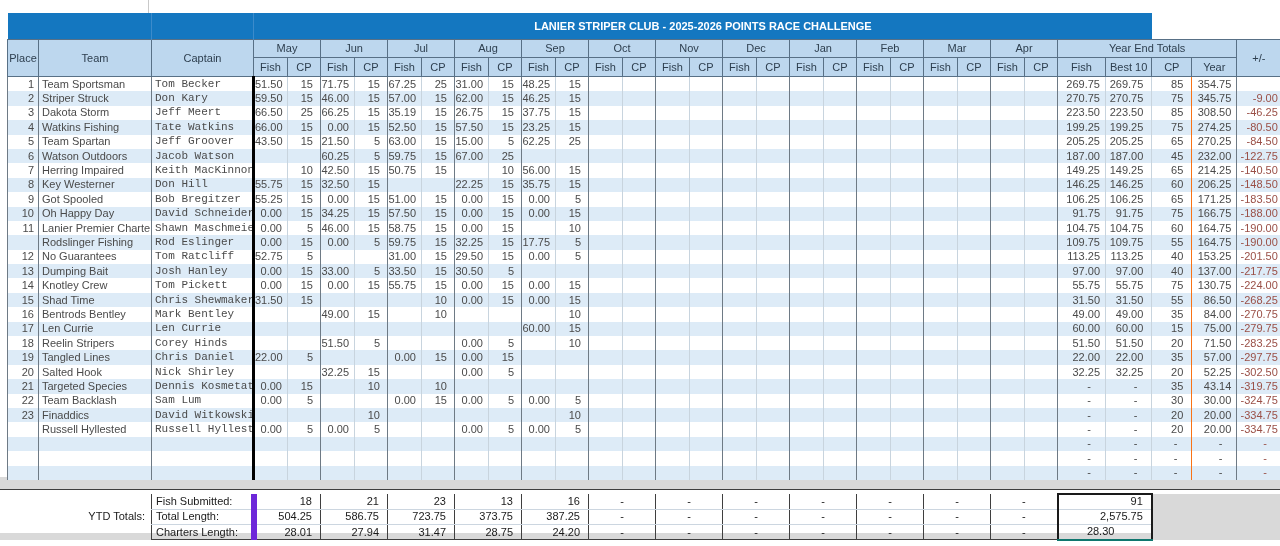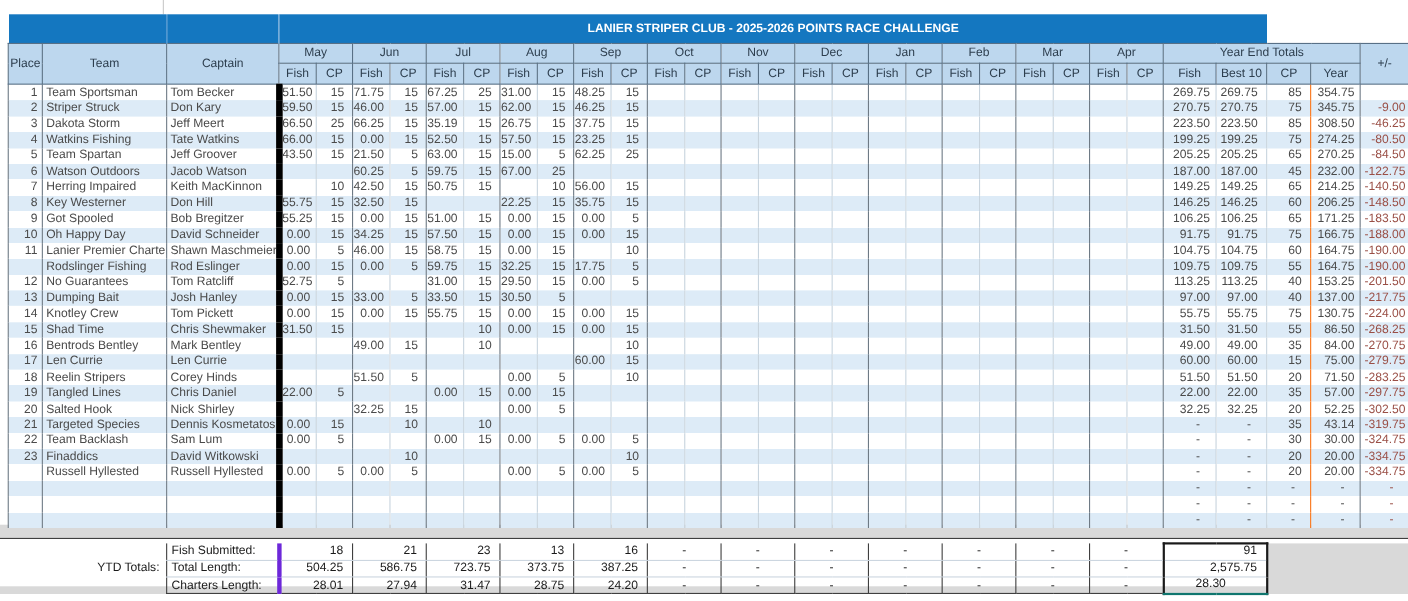--- a/index.html
+++ b/index.html
@@ -17,31 +17,31 @@
   tr.h1 td{height:17px;}
   tr.h2 td{height:18px;}
   tr.bandrow td{height:13px;}
   tr.frow td{height:14px;}
   .tl{background:var(--title,#1477c0);border-right:1px solid #3c8bcb;}
   .tl-text{color:#ffffff;font-weight:bold;text-align:center;border-right:none;}
   .hd{background:var(--hdr,#bdd7ee);border:1px solid #587086;text-align:center;color:#2d3e4e;}
   tr.alt td{background:var(--alt,#ddebf7);}
   .c-place{text-align:right;padding-right:4px;border-left:1px solid #6e7a85;border-right:1px solid #6e7a85;}
   .c-team{padding-left:3px;border-right:1px solid #6e7a85;}
-  .c-cap{padding-left:3px;border-right:6px solid #000000;}
+  .c-cap{padding-left:3px;border-right:3px solid #000000;font-family:Liberation Mono, monospace;}
   .c-fish{text-align:right;padding-right:5px;border-right:1px solid #c8d4de;}
   .c-cp{text-align:right;padding-right:7px;border-right:1px solid #6e7a85;}
   .c-yef{text-align:right;padding-right:5px;border-right:1px solid #c8d4de;}
   .c-yeb{text-align:right;padding-right:8px;border-right:1px solid #c8d4de;}
   .c-yec{text-align:right;padding-right:8px;border-right:1px solid #f97316;}
   .c-yey{text-align:right;padding-right:5px;border-right:1px solid #6e7a85;}
   .c-pm{text-align:right;padding-right:3px;color:var(--neg,#9a4f46);}
   .dash{padding-right:14px !important;}
   .fytd{text-align:right;padding-right:6px;color:#1a1a1a;}
-  .fl{padding-left:4px;color:#1a1a1a;border-left:1px solid #3f3f3f;border-right:4px solid #6d28d9;border-bottom:1px solid #ccd6e0;}
+  .fl{padding-left:4px;color:#1a1a1a;border-left:1px solid #3f3f3f;border-right:6px solid #6d28d9;border-bottom:1px solid #ccd6e0;}
   .fv{text-align:right;padding-right:8px;color:#1a1a1a;border-right:1px solid #3f3f3f;border-bottom:1px solid #ccd6e0;}
   .fdash{text-align:center;padding-right:0;}
   .fbox{text-align:right;padding-right:8px;color:#1a1a1a;border-left:2px solid #1a1a1a;border-right:2px solid #1a1a1a;border-bottom:1px solid #ccd6e0;}
   .fbox.top{border-top:2px solid #1a1a1a;}
   .fbox.bot{border-bottom:2px solid #0f766e;text-align:center;}
   .fbot{border-bottom:1px solid #3f3f3f;}
   .fgray{background:var(--band,#d9d9d9);}
 </style>
 </head>
 <body>

